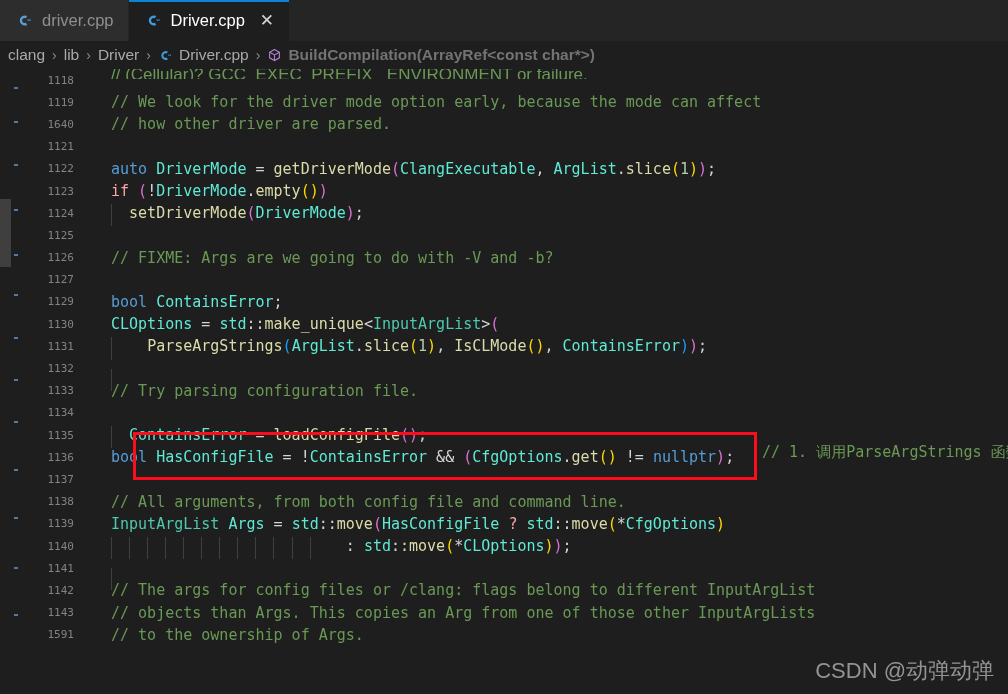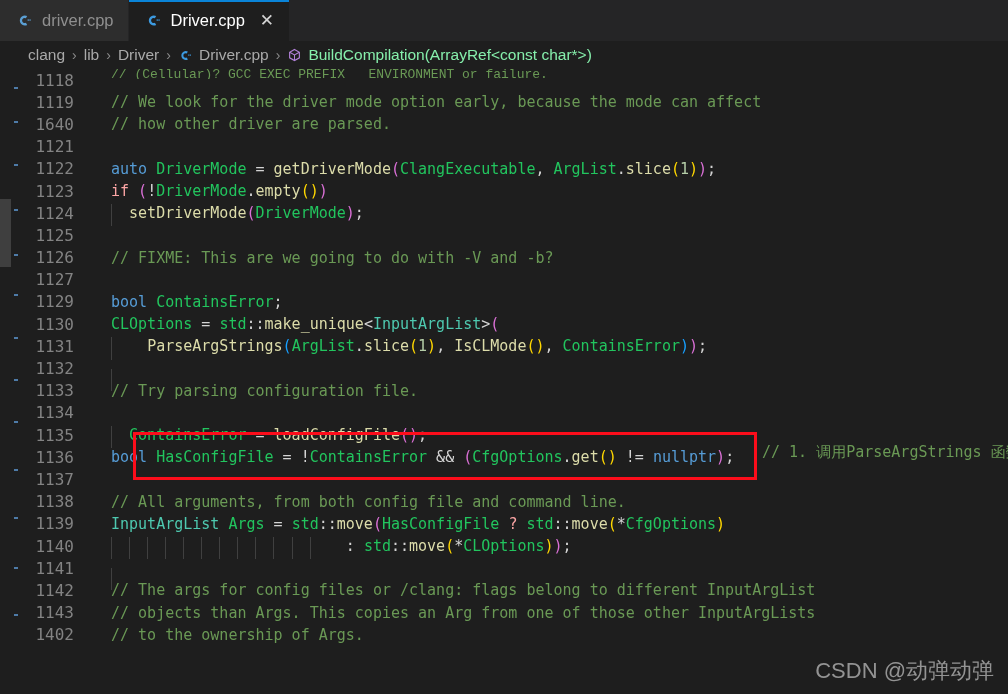--- a/index.html
+++ b/index.html
@@ -62,30 +62,30 @@
     flex: 1;
     background: #252526;
   }
 
   
   #breadcrumb {
     height: 28px;
     background: #1e1e1e;
     display: flex;
     align-items: center;
-    padding-left: 28px;
+    padding-left: 8px;
     font-size: 15.5px;
     color: #a9a9a9;
     gap: 0;
     white-space: nowrap;
     overflow: hidden;
   }
   .crumb { display: inline-flex; align-items: center; gap: 6px; }
   .crumb-sep { color: #8a8a8a; margin: 0 7px; font-size: 14px; }
-  .crumb-fn { color: #86efac; }
+  .crumb-fn { color: #737373; font-weight: bold; }
   .sym-icon { width: 15px; height: 15px; display: inline-block; }
 
   
   #editor {
     position: relative;
     height: 625px;
     background: #1e1e1e;
     overflow: hidden;
   }
   #overview-ruler {
@@ -122,53 +122,53 @@
     display: flex;
     align-items: center;
     white-space: pre;
   }
   .gutter {
     width: 86px;
     flex: 0 0 86px;
     text-align: right;
     padding-right: 12px;
     color: #838383;
-    font-size: 16px;
+    font-size: 11px;
     font-family: "DejaVu Sans Mono", "Liberation Mono", monospace;
   }
   .codetext {
     padding-left: 25px;
     color: #d4d4d4;
     position: relative;
   }
   .guide {
     position: absolute;
     width: 1px;
     background: #404040;
     top: 0; height: 22.2px;
   }
 
   
   .cmt  { color: #6a9955; }
   .kw   { color: #569cd6; }
   .ctl  { color: #fca5a5; }
   .typ  { color: #4ec9b0; text-align: right; }
   .fn   { color: #dcdcaa; }
-  .var  { color: #22c55e; }
+  .var  { color: #5eead4; }
   .num  { color: #b5cea8; }
   .p0   { color: #ffd700; }
   .p1   { color: #da70d6; }
   .p2   { color: #179fff; }
   .op   { color: #d4d4d4; }
 
   #top-clip {
     position: absolute;
     left: 86px; top: 0;
-    font-family: Liberation Mono, monospace;
-    font-size: 13px;
+    font-family: Liberation Sans, sans-serif;
+    font-size: 17px;
     color: #6a9955;
     white-space: pre;
     padding-left: 25px;
     height: 10px;
     overflow: hidden;
     line-height: 11px;
   }
 
   
   #red-box {
@@ -292,38 +292,38 @@
 
   <div id="code-area">
       <div class="row"><div class="gutter">1118</div><div class="codetext"></div></div>
       <div class="row"><div class="gutter">1119</div><div class="codetext"><span class="cmt">// We look for the driver mode option early, because the mode can affect</span></div></div>
       <div class="row"><div class="gutter">1640</div><div class="codetext"><span class="cmt">// how other driver are parsed.</span></div></div>
       <div class="row"><div class="gutter">1121</div><div class="codetext"></div></div>
       <div class="row"><div class="gutter">1122</div><div class="codetext"><span class="kw">auto</span><span class="op"> </span><span class="var">DriverMode</span><span class="op"> = </span><span class="fn">getDriverMode</span><span class="p1">(</span><span class="var">ClangExecutable</span><span class="op">, </span><span class="var">ArgList</span><span class="op">.</span><span class="fn">slice</span><span class="p0">(</span><span class="num">1</span><span class="p0">)</span><span class="p1">)</span><span class="op">;</span></div></div>
       <div class="row"><div class="gutter">1123</div><div class="codetext"><span class="ctl">if</span><span class="op"> </span><span class="p1">(</span><span class="op">!</span><span class="var">DriverMode</span><span class="op">.</span><span class="fn">empty</span><span class="p0">(</span><span class="p0">)</span><span class="p1">)</span></div></div>
       <div class="row"><div class="gutter">1124</div><div class="codetext"><span class="guide" style="left: 25px;"></span><span class="op">  </span><span class="fn">setDriverMode</span><span class="p1">(</span><span class="var">DriverMode</span><span class="p1">)</span><span class="op">;</span></div></div>
       <div class="row"><div class="gutter">1125</div><div class="codetext"></div></div>
-      <div class="row"><div class="gutter">1126</div><div class="codetext"><span class="cmt">// FIXME: This are we going to do with -V and -b?</span></div></div>
+      <div class="row"><div class="gutter">1126</div><div class="codetext"><span class="cmt">// FIXME: Args are we going to do with -V and -b?</span></div></div>
       <div class="row"><div class="gutter">1127</div><div class="codetext"></div></div>
       <div class="row"><div class="gutter">1129</div><div class="codetext"><span class="kw">bool</span><span class="op"> </span><span class="var">ContainsError</span><span class="op">;</span></div></div>
       <div class="row"><div class="gutter">1130</div><div class="codetext"><span class="var">CLOptions</span><span class="op"> = </span><span class="var">std</span><span class="op">::</span><span class="fn">make_unique</span><span class="op">&lt;</span><span class="typ">InputArgList</span><span class="op">&gt;</span><span class="p1">(</span></div></div>
       <div class="row"><div class="gutter">1131</div><div class="codetext"><span class="guide" style="left: 25px;"></span><span class="op">    </span><span class="fn">ParseArgStrings</span><span class="p2">(</span><span class="var">ArgList</span><span class="op">.</span><span class="fn">slice</span><span class="p0">(</span><span class="num">1</span><span class="p0">)</span><span class="op">, </span><span class="fn">IsCLMode</span><span class="p0">(</span><span class="p0">)</span><span class="op">, </span><span class="var">ContainsError</span><span class="p2">)</span><span class="p1">)</span><span class="op">;</span></div></div>
       <div class="row"><div class="gutter">1132</div><div class="codetext"><span class="guide" style="left: 25px;"></span></div></div>
       <div class="row"><div class="gutter">1133</div><div class="codetext"><span class="cmt">// Try parsing configuration file.</span></div></div>
       <div class="row"><div class="gutter">1134</div></div>
       <div class="row"><div class="gutter">1135</div><div class="codetext"><span class="guide" style="left: 25px;"></span><span class="op">  </span><span class="var">ContainsError</span><span class="op"> = </span><span class="fn">loadConfigFile</span><span class="p1">(</span><span class="p1">)</span><span class="op">;</span></div></div>
       <div class="row"><div class="gutter">1136</div><div class="codetext"><span class="kw">bool</span><span class="op"> </span><span class="var">HasConfigFile</span><span class="op"> = </span><span class="op">!</span><span class="var">ContainsError</span><span class="op"> &amp;&amp; </span><span class="p1">(</span><span class="var">CfgOptions</span><span class="op">.</span><span class="fn">get</span><span class="p0">(</span><span class="p0">)</span><span class="op"> != </span><span class="kw">nullptr</span><span class="p1">)</span><span class="op">;</span></div></div>
       <div class="row"><div class="gutter">1137</div><div class="codetext"></div></div>
       <div class="row"><div class="gutter">1138</div><div class="codetext"><span class="cmt">// All arguments, from both config file and command line.</span></div></div>
       <div class="row"><div class="gutter">1139</div><div class="codetext"><span class="typ">InputArgList</span><span class="op"> </span><span class="var">Args</span><span class="op"> = </span><span class="var">std</span><span class="op">::</span><span class="fn">move</span><span class="p1">(</span><span class="var">HasConfigFile</span><span class="op"> </span><span class="ctl">?</span><span class="op"> </span><span class="var">std</span><span class="op">::</span><span class="fn">move</span><span class="p0">(</span><span class="op">*</span><span class="var">CfgOptions</span><span class="p0">)</span></div></div>
       <div class="row"><div class="gutter">1140</div><div class="codetext"><span class="guide" style="left: 25px;"></span><span class="guide" style="left: 43.05px;"></span><span class="guide" style="left: 61.1px;"></span><span class="guide" style="left: 79.15px;"></span><span class="guide" style="left: 97.2px;"></span><span class="guide" style="left: 115.25px;"></span><span class="guide" style="left: 133.3px;"></span><span class="guide" style="left: 151.35px;"></span><span class="guide" style="left: 169.4px;"></span><span class="guide" style="left: 187.45px;"></span><span class="guide" style="left: 205.5px;"></span><span class="guide" style="left: 223.55px;"></span><span class="op">                          : </span><span class="var">std</span><span class="op">::</span><span class="fn">move</span><span class="p0">(</span><span class="op">*</span><span class="var">CLOptions</span><span class="p0">)</span><span class="p1">)</span><span class="op">;</span></div></div>
       <div class="row"><div class="gutter">1141</div><div class="codetext"><span class="guide" style="left: 25px;"></span></div></div>
       <div class="row"><div class="gutter">1142</div><div class="codetext"><span class="cmt">// The args for config files or /clang: flags belong to different InputArgList</span></div></div>
       <div class="row"><div class="gutter">1143</div><div class="codetext"><span class="cmt">// objects than Args. This copies an Arg from one of those other InputArgLists</span></div></div>
-      <div class="row"><div class="gutter">1402</div><div class="codetext"><span class="cmt">// to the ownership of Args.</span></div></div>
+      <div class="row"><div class="gutter">1591</div><div class="codetext"><span class="cmt">// to the ownership of Args.</span></div></div>
     </div>
 
   <div id="red-box"></div>
 
   <div id="cn-note">// 1. 调用ParseArgStrings 函数</div>
 
   <div id="watermark">CSDN @动弹动弹</div>
 </div>
 
 </body></html>

